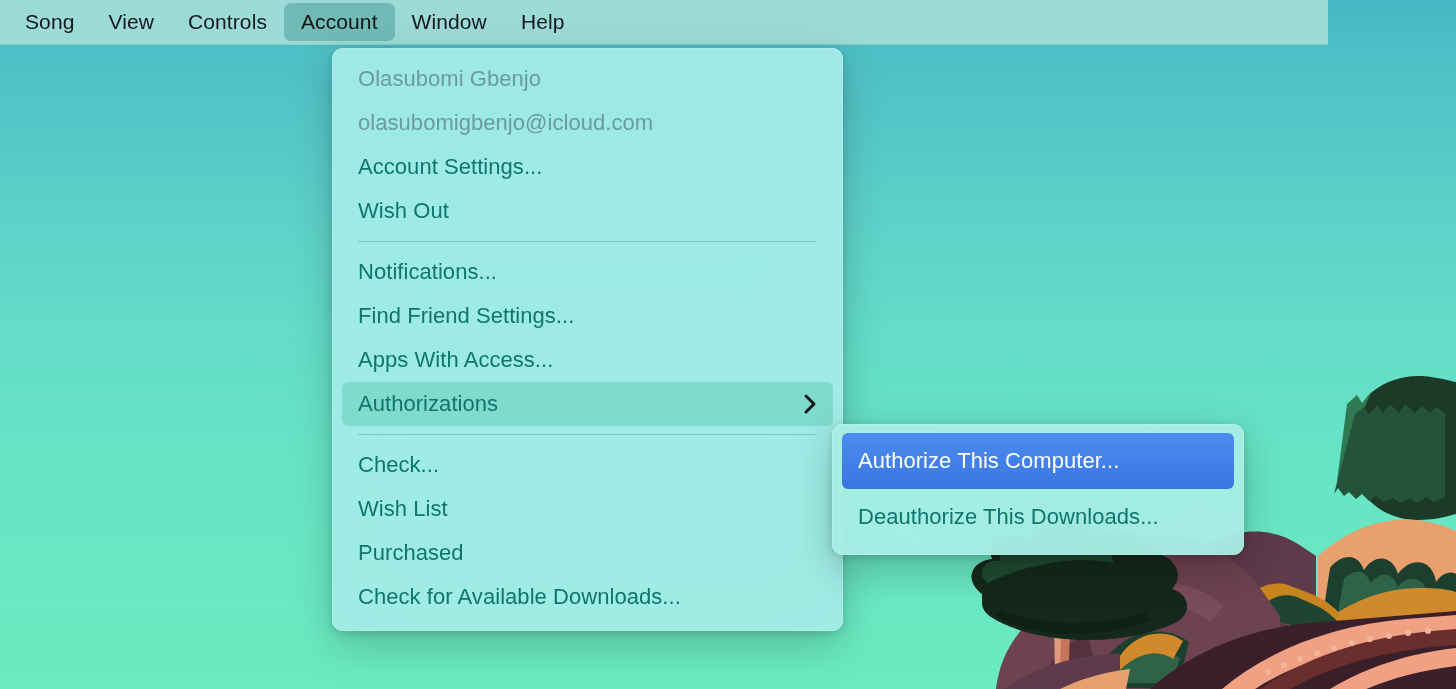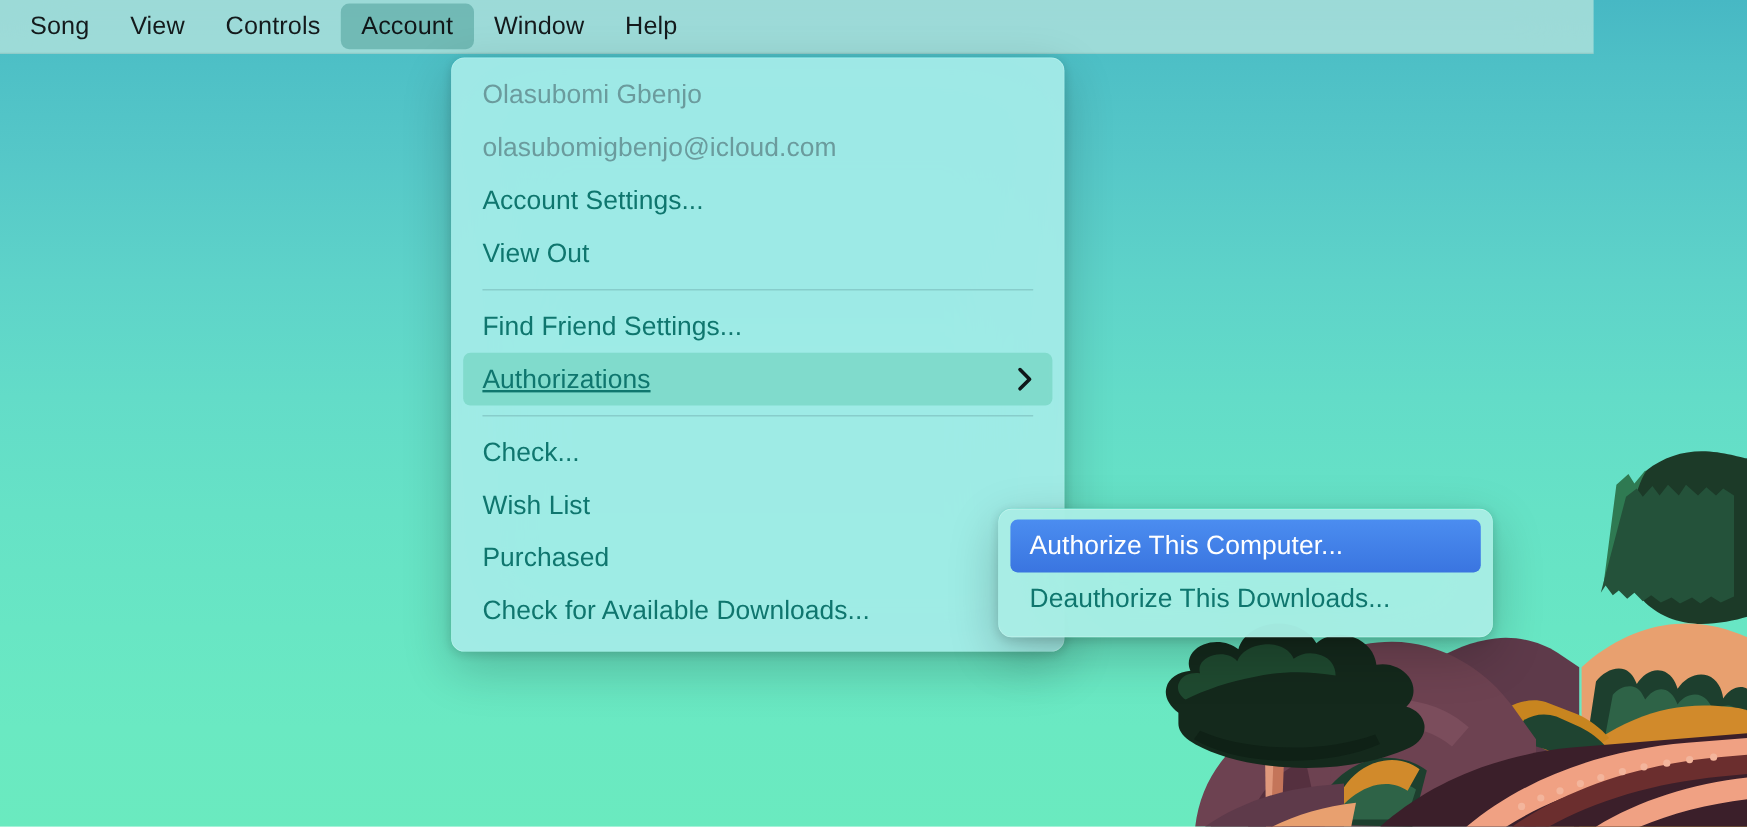--- a/index.html
+++ b/index.html
@@ -74,37 +74,36 @@
     background: rgba(167, 235, 231, 0.93);
     backdrop-filter: blur(42px) saturate(160%);
     border-radius: 11px;
     box-shadow:
       0 2px 10px rgba(0,0,0,0.16),
       0 14px 42px rgba(0,0,0,0.20),
       inset 0 0 0 0.5px rgba(255,255,255,0.30);
     padding: 9px 0 12px 0;
     z-index: 50;
     overflow: visible;
-    margin-left: 44px;
   }
   .mi {
     position: relative;
     display: flex;
     align-items: center;
     height: 44px;
     margin: 0 10px;
     padding: 0 16px;
     border-radius: 6px;
     font-size: 22px;
     color: #0f766e;
     letter-spacing: 0.05px;
     white-space: nowrap;
   }
   .mi.disabled { color: #6b9b9d; }
-  .mi.highlight { background: rgba(110, 208, 188, 0.62); text-decoration: underline; }
+  .mi.highlight { background: rgba(110, 208, 188, 0.62); }
   .mi-label { flex: 1 1 auto; }
   .mi-arrow {
     flex: 0 0 auto;
     margin-right: -2px;
     display: block;
     line-height: 0;
   }
   .sep {
     height: 1px;
     background: rgba(96,150,152,0.42);
@@ -120,21 +119,21 @@
     background: rgba(170, 237, 228, 0.94);
     backdrop-filter: blur(42px) saturate(160%);
     border-radius: 11px;
     box-shadow:
       0 2px 10px rgba(0,0,0,0.16),
       0 14px 42px rgba(0,0,0,0.22),
       inset 0 0 0 0.5px rgba(255,255,255,0.32);
     padding: 9px 0 10px 0;
     z-index: 60;
   }
-  #authorizations-submenu .mi { height: 44px; margin: 0 10px; justify-content: flex-end; }
+  #authorizations-submenu .mi { height: 56px; margin: 0 10px; justify-content: flex-end; }
   #authorizations-submenu .mi.selected {
     background: linear-gradient(180deg,#4b8df0 0%, #3a75e0 100%);
     color: #ffffff;
   }
 </style>
 </head>
 <body>
 
 <div id="desktop">
 
@@ -237,27 +236,33 @@
       <span class="mi-label">Olasubomi Gbenjo</span>
     </div>
     <div class="mi disabled">
       <span class="mi-label">olasubomigbenjo@icloud.com</span>
     </div>
 
     <div class="mi">
       <span class="mi-label">Account Settings...</span>
     </div>
     <div class="mi">
-      <span class="mi-label">View Out</span>
+      <span class="mi-label">Wish Out</span>
     </div>
 
     <div class="sep"></div>
 
     <div class="mi">
+      <span class="mi-label">Notifications...</span>
+    </div>
+    <div class="mi">
       <span class="mi-label">Find Friend Settings...</span>
+    </div>
+    <div class="mi">
+      <span class="mi-label">Apps With Access...</span>
     </div>
     <div class="mi highlight">
       <span class="mi-label">Authorizations</span>
       <span class="mi-arrow">
         <svg width="16" height="22" viewBox="0 0 16 22" xmlns="http://www.w3.org/2000/svg">
           <path d="M3 3 L11 11 L3 19" fill="none" stroke="#10181a" stroke-width="3" stroke-linecap="round" stroke-linejoin="round"></path>
         </svg>
       </span>
     </div>
 

